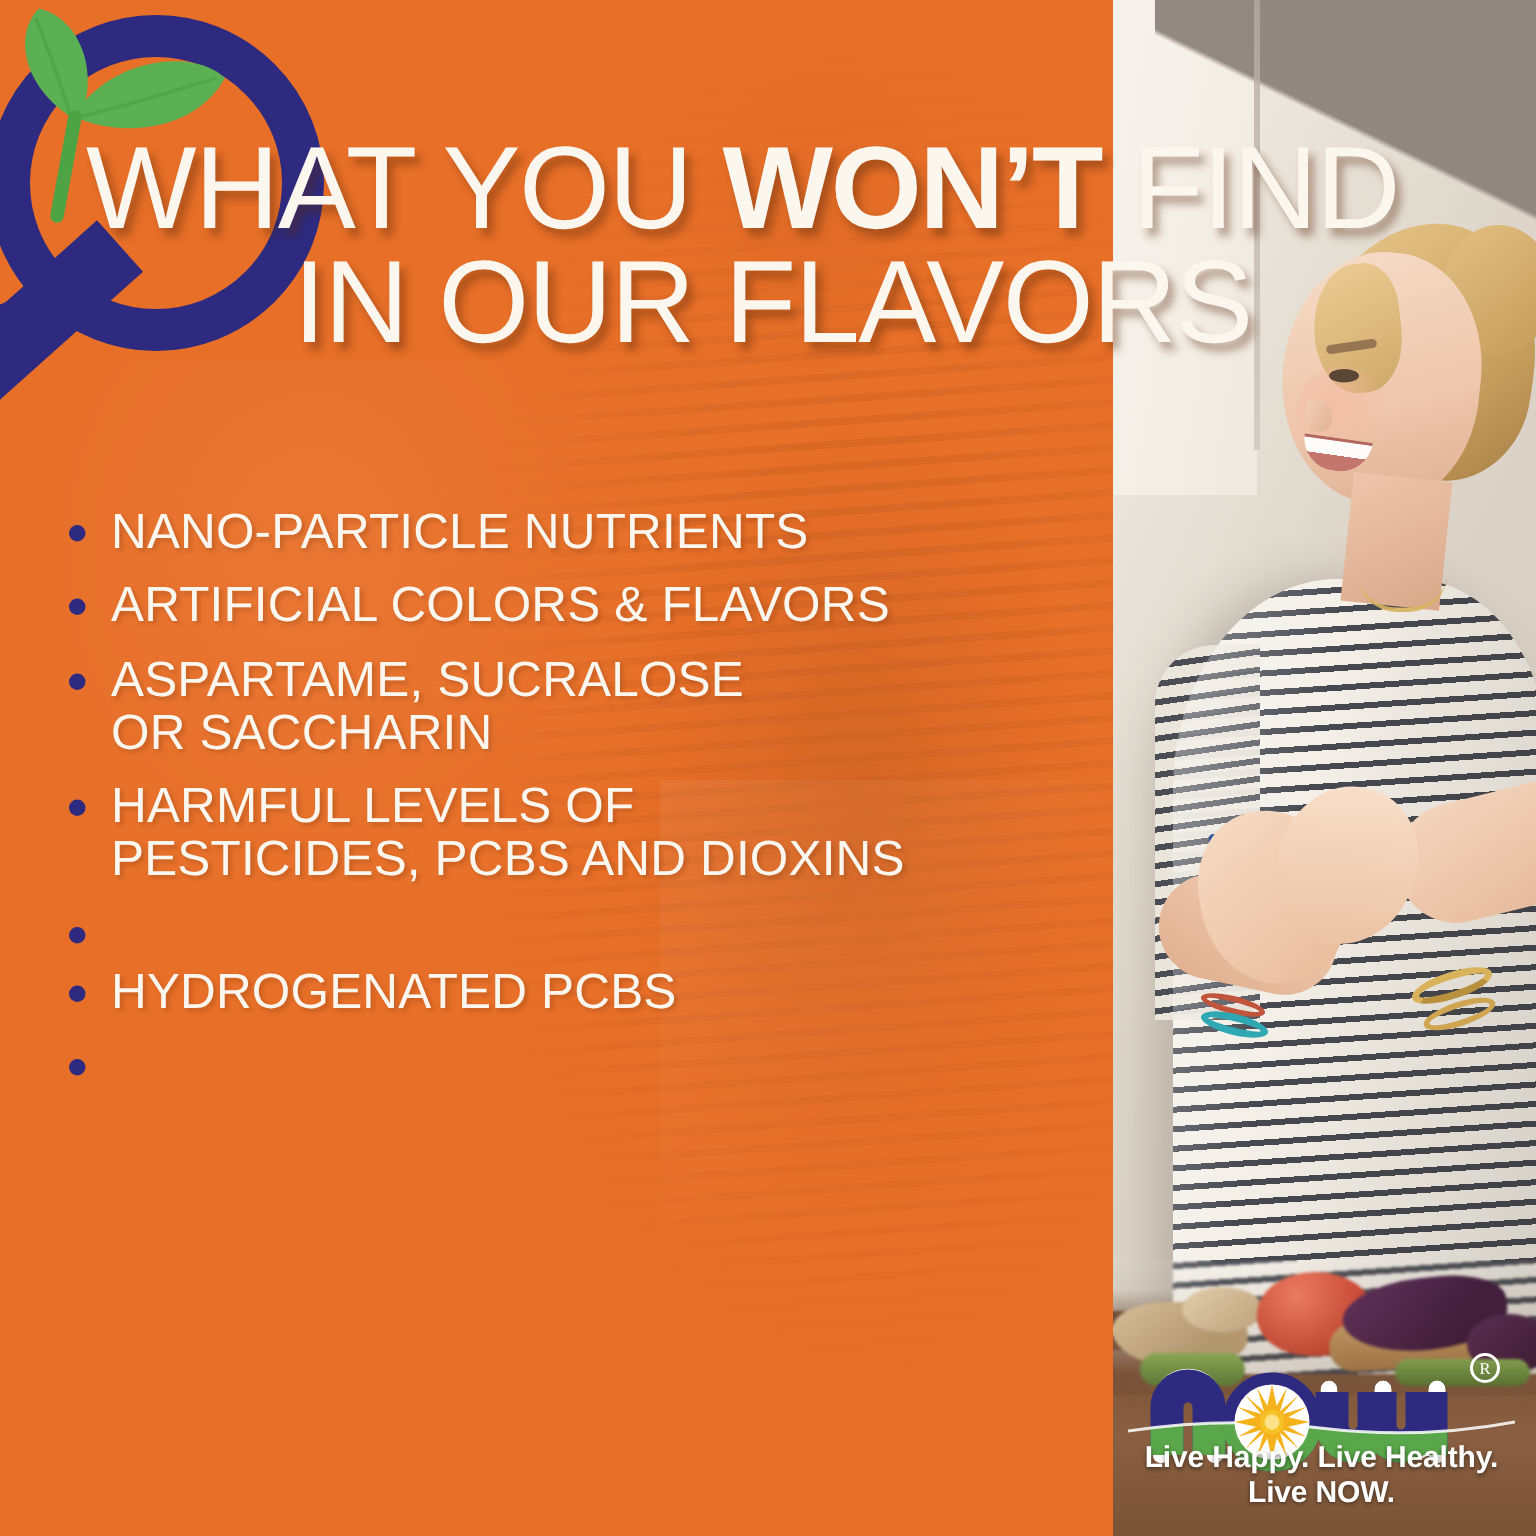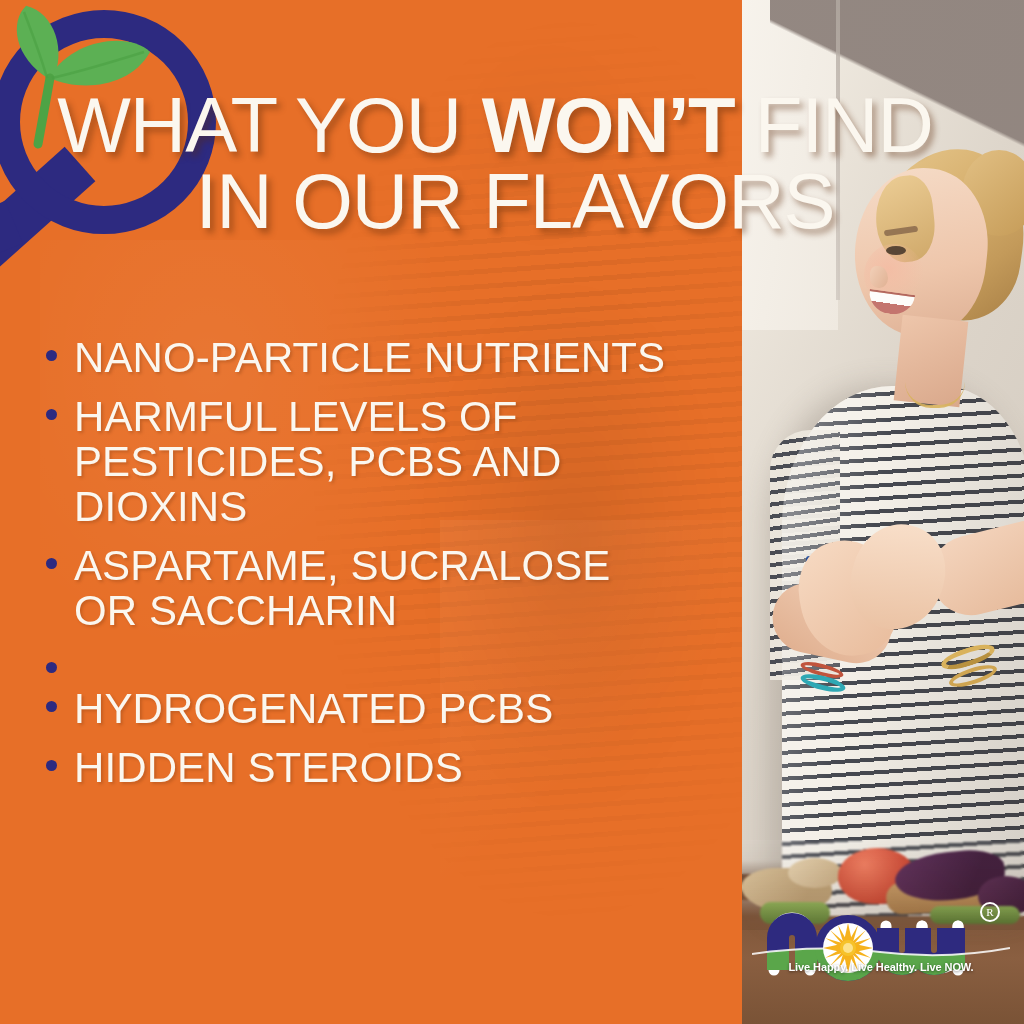--- a/index.html
+++ b/index.html
@@ -298,37 +298,37 @@
     margin-bottom:14px;
   }
   .dot{
     flex:0 0 auto;
     width:11px; height:11px; border-radius:50%;
     background:#2d2a80;
     margin:14px 17px 0 6px;
   }
   .li-text{
     color:#fbf7ef;
-    font-size:42px;
+    font-size:33px;
     line-height:1.07;
     letter-spacing:.1px;
     text-shadow:2px 2px 3px rgba(110,50,14,.28);
     white-space:pre-line;
   }
 
   
   .logo{
     position:absolute; left:752px; top:896px; width:258px; height:102px;
     z-index:8;
   }
   .logo-tag{
     position:absolute; left:752px; top:961px; width:258px;
     text-align:center;
     color:#ffffff;
-    font-size:11px;
+    font-size:20px;
     font-weight:700;
     letter-spacing:-.1px;
     text-shadow:0 1px 3px rgba(0,0,0,.5);
     z-index:9;
   }
 </style>
 </head>
 <body>
 
 <div id="poster">
@@ -408,38 +408,41 @@
     <span class="l2">IN OUR FLAVORS</span>
   </div>
 
   <div class="list">
     <div class="li">
       <span class="dot"></span>
       <span class="li-text">NANO-PARTICLE NUTRIENTS</span>
     </div>
     <div class="li">
       <span class="dot"></span>
+      <span class="li-text">ARTIFICIAL COLORS &amp; FLAVORS</span>
+    </div>
+    <div class="li">
+      <span class="dot"></span>
+      <span class="li-text">ASPARTAME, SUCRALOSE
+OR SACCHARIN</span>
+    </div>
+    <div class="li">
+      <span class="dot"></span>
       <span class="li-text">HARMFUL LEVELS OF
 PESTICIDES, PCBS AND DIOXINS</span>
     </div>
     <div class="li">
       <span class="dot"></span>
-      <span class="li-text">ASPARTAME, SUCRALOSE
-OR SACCHARIN</span>
-    </div>
-    <div class="li">
-      <span class="dot"></span>
     </div>
     <div class="li">
       <span class="dot"></span>
       <span class="li-text">HYDROGENATED PCBS</span>
     </div>
     <div class="li">
       <span class="dot"></span>
-      <span class="li-text">HIDDEN STEROIDS</span>
     </div>
   </div>
 
   <svg class="logo" viewBox="0 0 258 102">
     <defs>
       <clipPath id="wordClip">
 
         <path d="M14 74 L14 38 A24 24 0 0 1 62 38 L62 74 L44 74 L44 40 A6 6 0 0 0 32 40 L32 74 Z"></path>
         <rect x="14" y="56" width="48" height="18"></rect>
 

